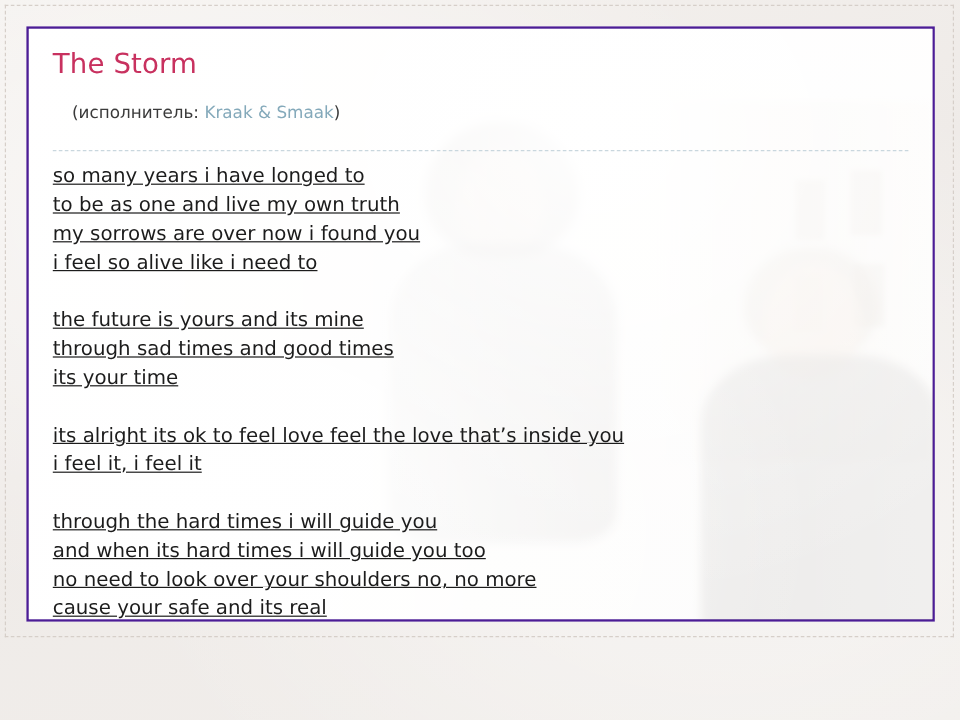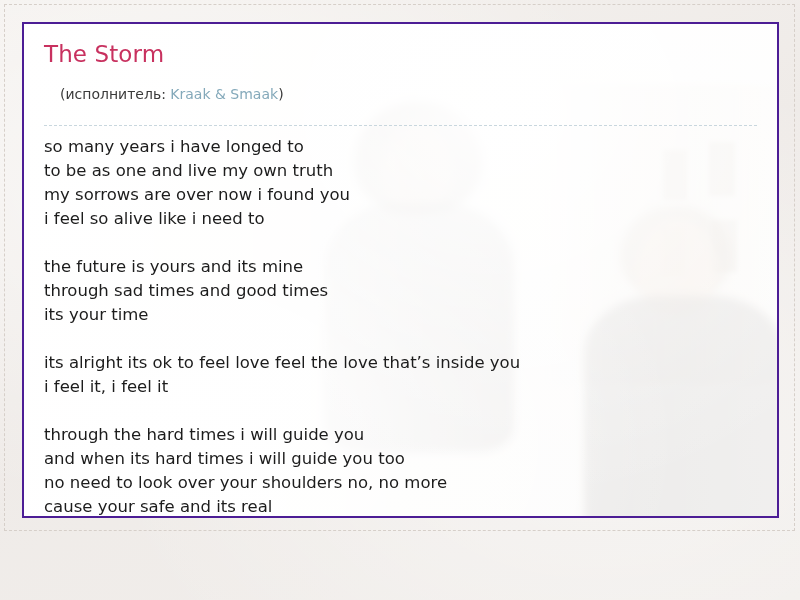--- a/index.html
+++ b/index.html
@@ -162,20 +162,21 @@
     border-top: 1px dashed #c9d7de;
     margin: 0 0 9px 0;
     height: 0;
   }
 
   .lyrics {
     font-size: 16.5px;
     line-height: 24px;
     color: #1c1c1c;
     white-space: pre-wrap;
+    text-decoration: underline;
   }
   .stanza {
     margin: 0 0 24px 0;
   }
   .stanza:last-child {
     margin-bottom: 0;
   }
   .line {
     display: block;
   }

